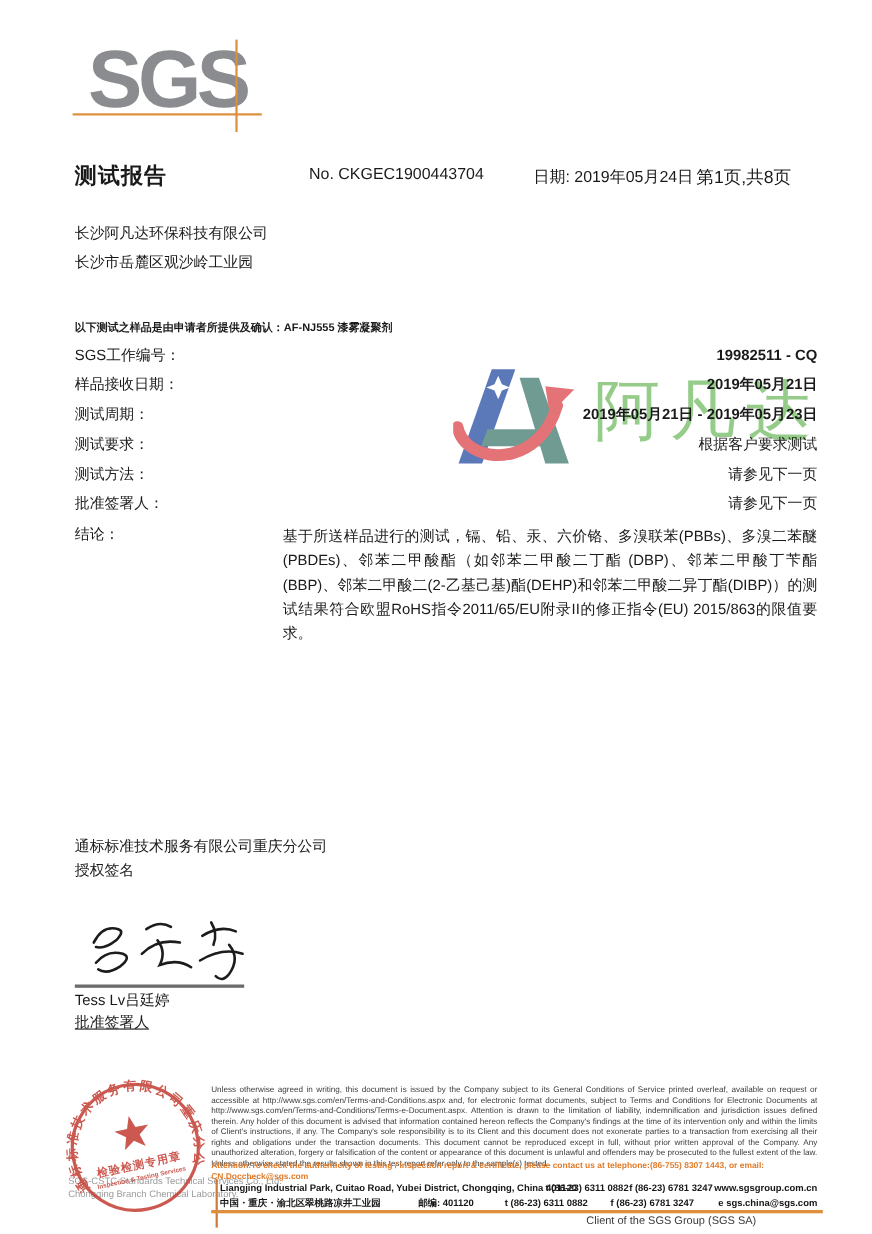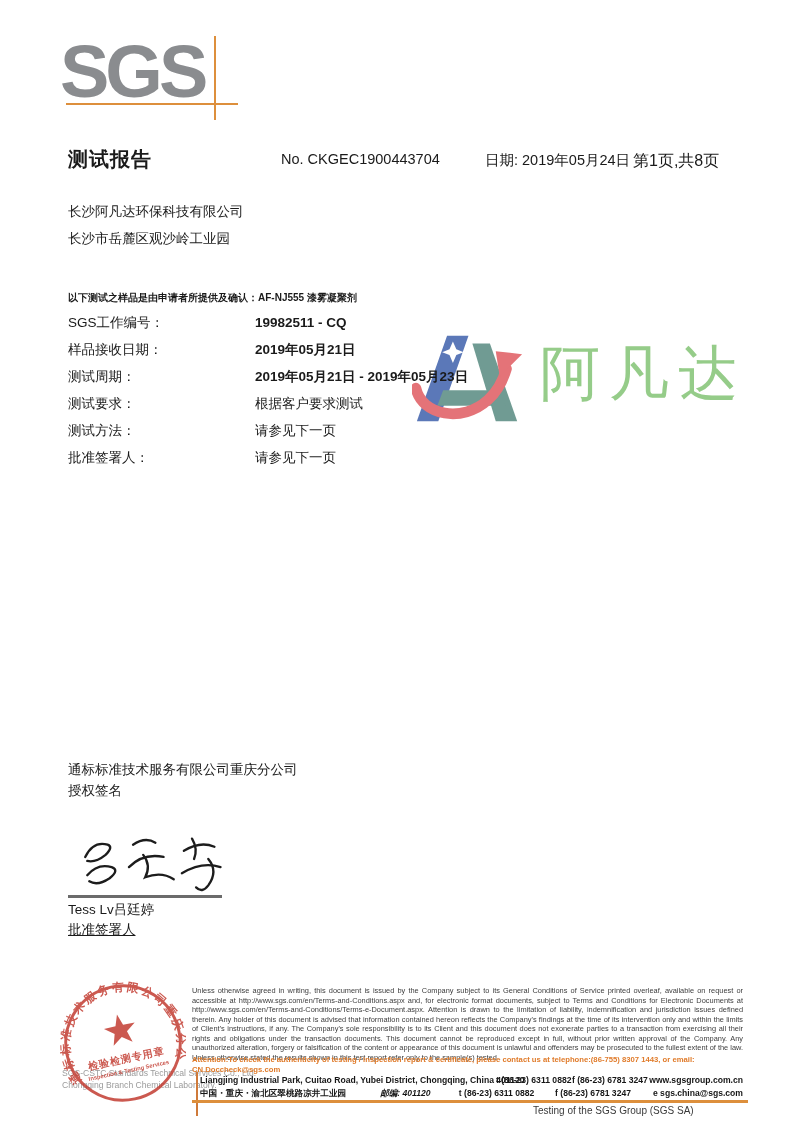--- a/index.html
+++ b/index.html
@@ -5,36 +5,36 @@
   * { margin:0; padding:0; box-sizing:border-box; }
   html,body { background:#e8e8e8; }
   .page {
     position:relative; width:793px; height:1122px; margin:0 auto;
     background:#ffffff; overflow:hidden;
     font-family:"Liberation Sans","DejaVu Sans",sans-serif; color:#1a1a1a;
   }
   .abs { position:absolute; }
 
   
-  .sgs-text { left:60px; top:42px; font-size:74px; font-weight:bold; line-height:60px;
+  .sgs-text { left:80px; top:42px; font-size:74px; font-weight:bold; line-height:60px;
               color:#8a8c8f; letter-spacing:-4px; }
   .logo-vline { left:214px; top:36px; width:2px; height:84px; background:#dd8f3c; }
   .logo-hline { left:66px; top:103px; width:172px; height:2px; background:#dd8f3c; }
 
   
   .doc-title { left:68px; top:146px; font-size:20px; font-weight:bold; letter-spacing:1px; }
   .report-no { left:281px; top:151px; font-size:14.5px; }
   .header-date { left:485px; top:151px; font-size:14.5px; }
   .page-no { left:633px; top:151px; font-size:16px; }
 
   .applicant { left:68px; top:198px; font-size:13.5px; line-height:27px; z-index:2; }
   .sample-line { left:68px; top:291px; font-size:10px; z-index:2;font-weight:bold; }
 
   .fields { left:68px; top:314px; width:675px; z-index:2; }
-  .frow { display:flex; margin-bottom:9px; font-size:13.5px; line-height:18px; }
+  .frow { display:flex; margin-bottom:9px; font-size:13.5px; line-height:18px;justify-content:space-between; }
   .flabel { width:187px; flex:none; }
   .fvalue.bold { font-weight:bold; }
   .frow.conclusion { margin-top:10px; }
   .frow.conclusion .fvalue { width:486px; line-height:22px; text-align:justify; }
 
   
   .watermark { left:412px; top:330px; display:flex; align-items:flex-start; z-index:1; opacity:.92;justify-content:center; }
   .brand-text { font-size:60px; line-height:60px; color:#8dc87f; letter-spacing:9px;
                 margin-left:16px; margin-top:14px; font-weight:500; }
 
@@ -47,21 +47,21 @@
 
   
   .lab-name { left:62px; top:1068px; font-size:8.6px; line-height:11.5px; color:#9b9b9b; white-space:nowrap; z-index:1; }
   .stamp { left:60px; top:980px; z-index:3; opacity:.84; }
   .legal { left:192px; top:986px; width:551px; font-size:7.4px; line-height:9.55px;
            text-align:justify; color:#3c3c3c; z-index:2; }
   .attention { left:192px; top:1055px; width:551px; font-size:7.7px; line-height:9.6px;
                color:#e07b2a; font-weight:bold; z-index:2; }
   .addr-block { left:200px; top:1074px; width:543px; font-size:8.6px; color:#161616; font-weight:600; z-index:2; }
   .addr-row { display:flex; line-height:13px; white-space:nowrap; }
-  .a-c1 { width:296px; } .a-c1a { width:206px; } .a-c1b { width:90px;font-style:italic; }
+  .a-c1 { width:296px; } .a-c1a { width:206px; } .a-c1b { width:90px; }
   .a-c2 { width:110px; } .a-c3 { width:112px; } .a-c4 { flex:1; }
   .addr-vline { left:196px; top:1072px; width:2px; height:44px; background:#cf7a3a; z-index:2; }
   .footer-hline { left:192px; top:1100px; width:556px; height:2.5px; background:#dd8f3c; z-index:2; }
   .member { left:533px; top:1105px; font-size:10px; color:#3a3a3a; z-index:2; }
 </style>
 </head>
 <body>
 
 <div class="page">
 
@@ -110,20 +110,24 @@
       <div class="flabel">测试要求：</div>
       <div class="fvalue">根据客户要求测试</div>
     </div>
     <div class="frow">
       <div class="flabel">测试方法：</div>
       <div class="fvalue">请参见下一页</div>
     </div>
     <div class="frow">
       <div class="flabel">批准签署人：</div>
       <div class="fvalue">请参见下一页</div>
+    </div>
+    <div class="frow conclusion">
+      <div class="flabel">结论：</div>
+      <div class="fvalue">基于所送样品进行的测试，镉、铅、汞、六价铬、多溴联苯(PBBs)、多溴二苯醚(PBDEs)、邻苯二甲酸酯（如邻苯二甲酸二丁酯 (DBP)、邻苯二甲酸丁苄酯(BBP)、邻苯二甲酸二(2-乙基己基)酯(DEHP)和邻苯二甲酸二异丁酯(DIBP)）的测试结果符合欧盟RoHS指令2011/65/EU附录II的修正指令(EU) 2015/863的限值要求。</div>
     </div>
   </div>
 
   <div class="abs sig-company">
     <div>通标标准技术服务有限公司重庆分公司</div>
     <div>授权签名</div>
   </div>
 
   <svg class="abs handwriting" width="178" height="72" viewBox="0 0 175 70">
     <g stroke="#1c1c1c" stroke-width="2.3" fill="none" stroke-linecap="round">
@@ -175,15 +179,15 @@
     </div>
     <div class="addr-row">
       <span class="a-c1a">中国・重庆・渝北区翠桃路凉井工业园</span>
       <span class="a-c1b">邮编: 401120</span>
       <span class="a-c2">t (86-23) 6311 0882</span>
       <span class="a-c3">f (86-23) 6781 3247</span>
       <span class="a-c4">e  sgs.china@sgs.com</span>
     </div>
   </div>
   <div class="abs footer-hline"></div>
-  <div class="abs member">Testing of the SGS Group (SGS SA)</div>
+  <div class="abs member">Client of the SGS Group (SGS SA)</div>
 
 </div>
 
 </body></html>

